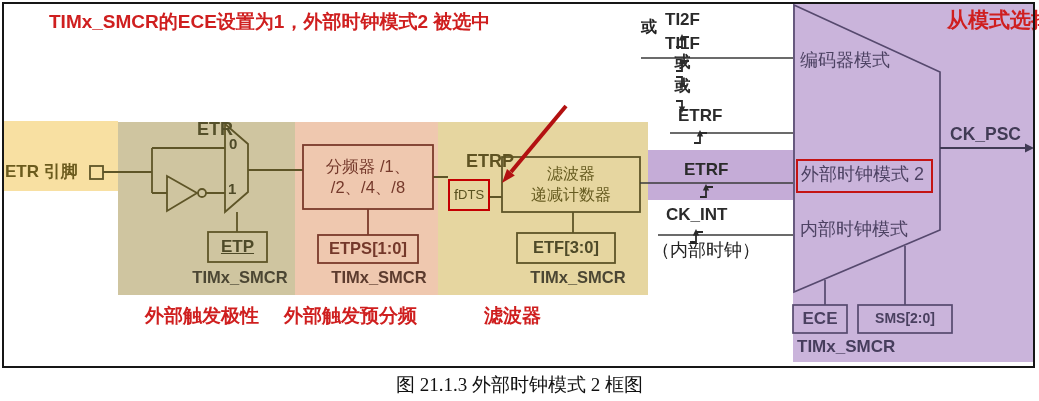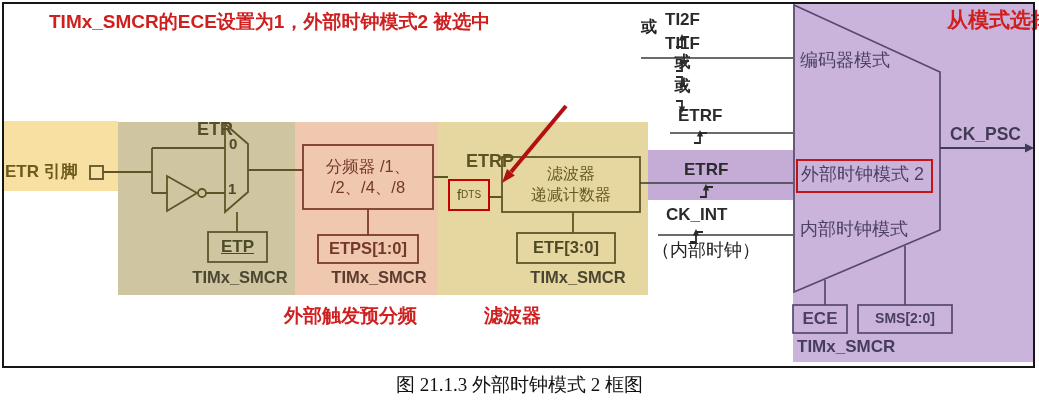--- a/index.html
+++ b/index.html
@@ -14,21 +14,21 @@
   .box{position:absolute;z-index:4;box-sizing:border-box;display:flex;flex-direction:column;
        align-items:center;justify-content:center;text-align:center;line-height:1.28;}
   .bold{font-weight:bold;}
   .smcr{position:absolute;z-index:4;font-weight:bold;font-size:16.5px;text-align:center;line-height:1.1;}
   .sig{position:absolute;z-index:4;display:flex;align-items:center;gap:3px;
        font-weight:bold;font-size:17px;color:#2b2b2b;line-height:1.1;flex-direction:column;}
   .edge{display:inline-block;}
   .mode{position:absolute;z-index:4;font-size:18px;color:#4d4263;line-height:1.1;white-space:nowrap;}
   .redbox{position:absolute;z-index:5;box-sizing:border-box;border:2.5px solid #c41414;background:transparent;}
   .fdts{border:2.5px solid #c40000;color:#5a5220;font-size:15px;z-index:5;}
-  .fdts sub{font-size:10px;}
+  .fdts sub{font-size:13px;}
   .caption{position:absolute;left:0;top:372px;width:1039px;text-align:center;z-index:4;
            font-family:"Liberation Serif",serif;font-size:19px;color:#111;}
 </style>
 </head>
 <body>
 
 <div class="fig">
 
   <div class="band" style="left:3px;top:121px;width:115px;height:70px;background:#f8e0a2;"></div>
   <div class="band" style="left:118px;top:122px;width:177px;height:173px;background:#cfc5a0;"></div>
@@ -64,20 +64,21 @@
     <polygon points="1034,148 1025,143.5 1025,152.5" fill="#413b55"></polygon>
 
     <path d="M566 106 L511 172" fill="none" stroke="#b31111" stroke-width="4"></path>
     <polygon points="502,183 507,169 514.8,175.4" fill="#b31111"></polygon>
   </svg>
 
   <div class="redbox" style="left:796px;top:159px;width:137px;height:34px;"></div>
 
   <div class="lbl red" style="left:12px;top:11px;font-size:19px;">TIMx_SMCR的ECE设置为1，外部时钟模式2 被选中</div>
   <div class="lbl red" style="left:910px;top:8px;font-size:21px;text-align:right;">从模式选择</div>
+  <div class="lbl red" style="left:108px;top:305px;font-size:19px;">外部触发极性</div>
   <div class="lbl red" style="left:247px;top:305px;font-size:19px;">外部触发预分频</div>
   <div class="lbl red" style="left:447px;top:305px;font-size:19px;">滤波器</div>
 
   <div class="lbl bold" style="left:5px;top:162px;font-size:17px;color:#6b5b1d;">ETR 引脚</div>
   <div class="lbl bold" style="left:197px;top:119px;font-size:18px;color:#55502a;">ETR</div>
   <div class="lbl bold" style="left:229px;top:135px;font-size:15px;color:#4e4a28;">0</div>
   <div class="lbl bold" style="left:228px;top:180px;font-size:15px;color:#4e4a28;">1</div>
   <div class="box bold" style="left:208px;top:232px;width:59px;height:30px;font-size:17px;color:#4e4a28;text-decoration:underline;">ETP</div>
   <div class="smcr" style="left:178px;top:268px;width:124px;color:#4b4633;">TIMx_SMCR</div>
 

